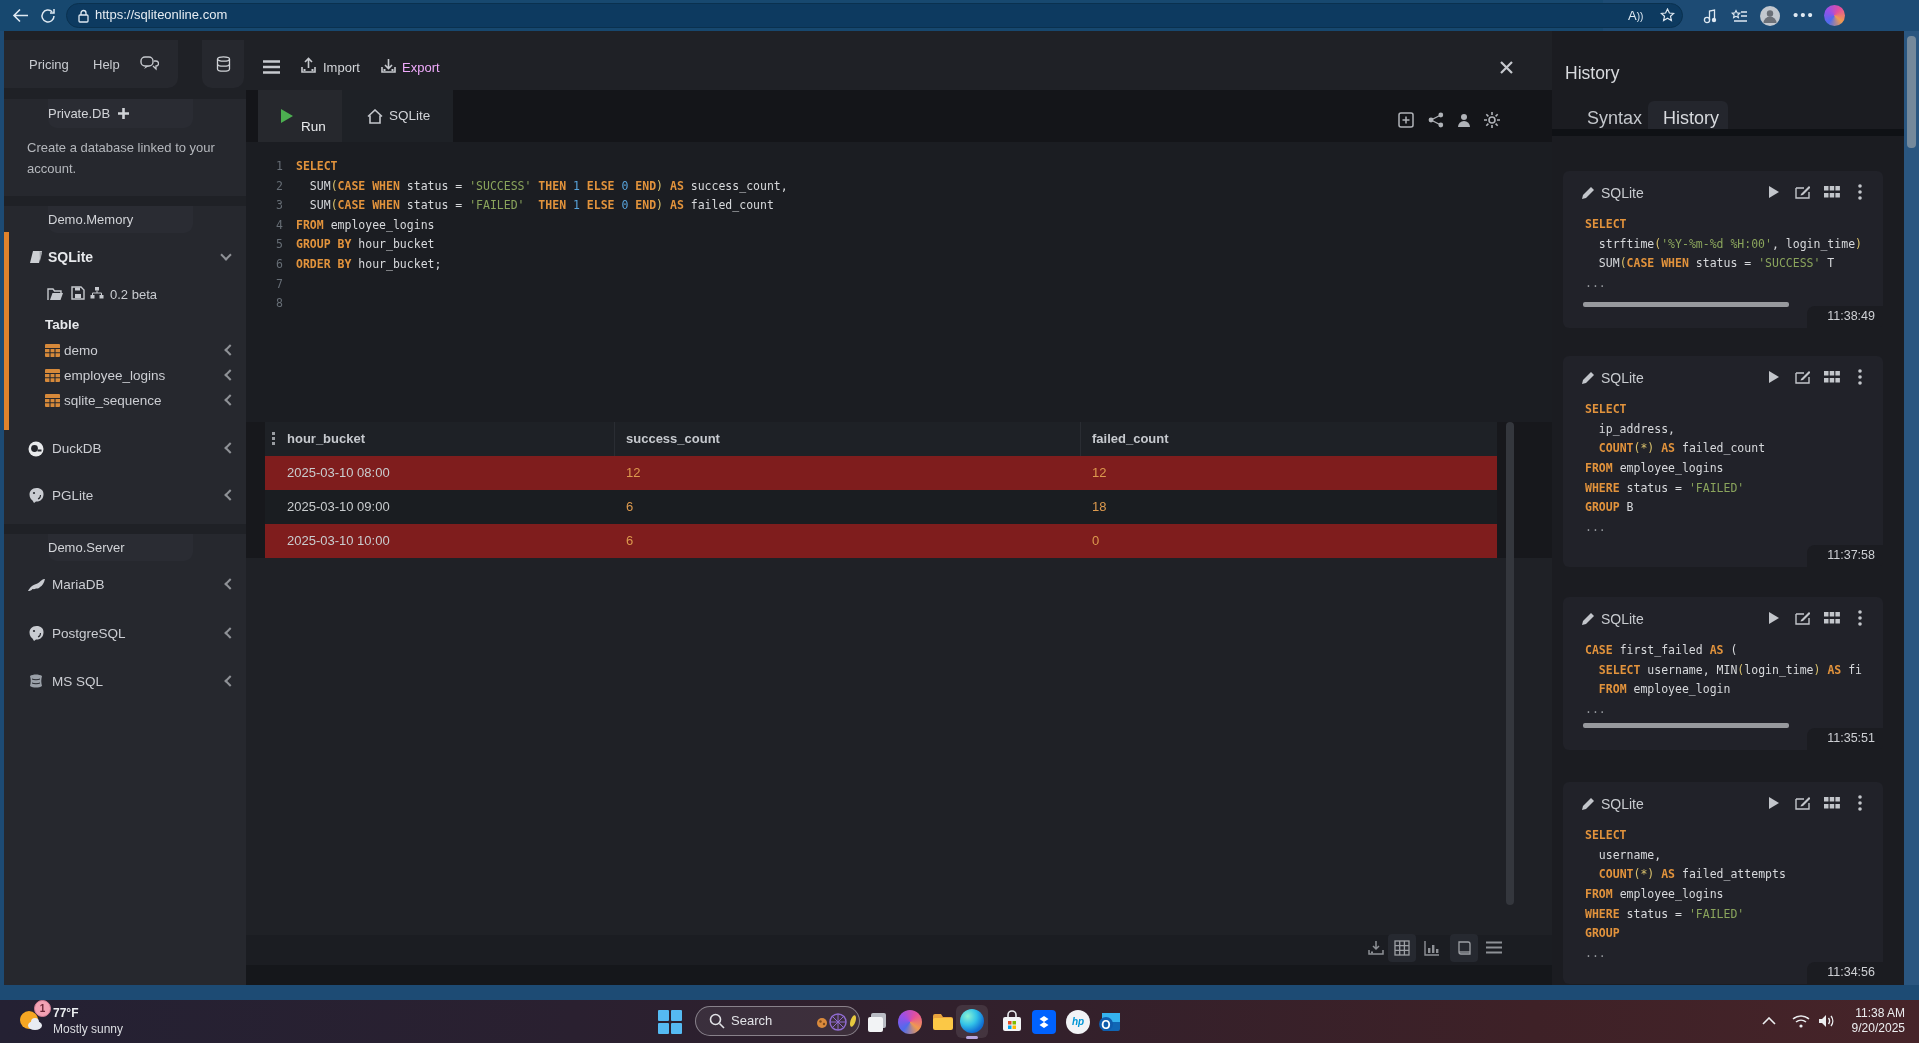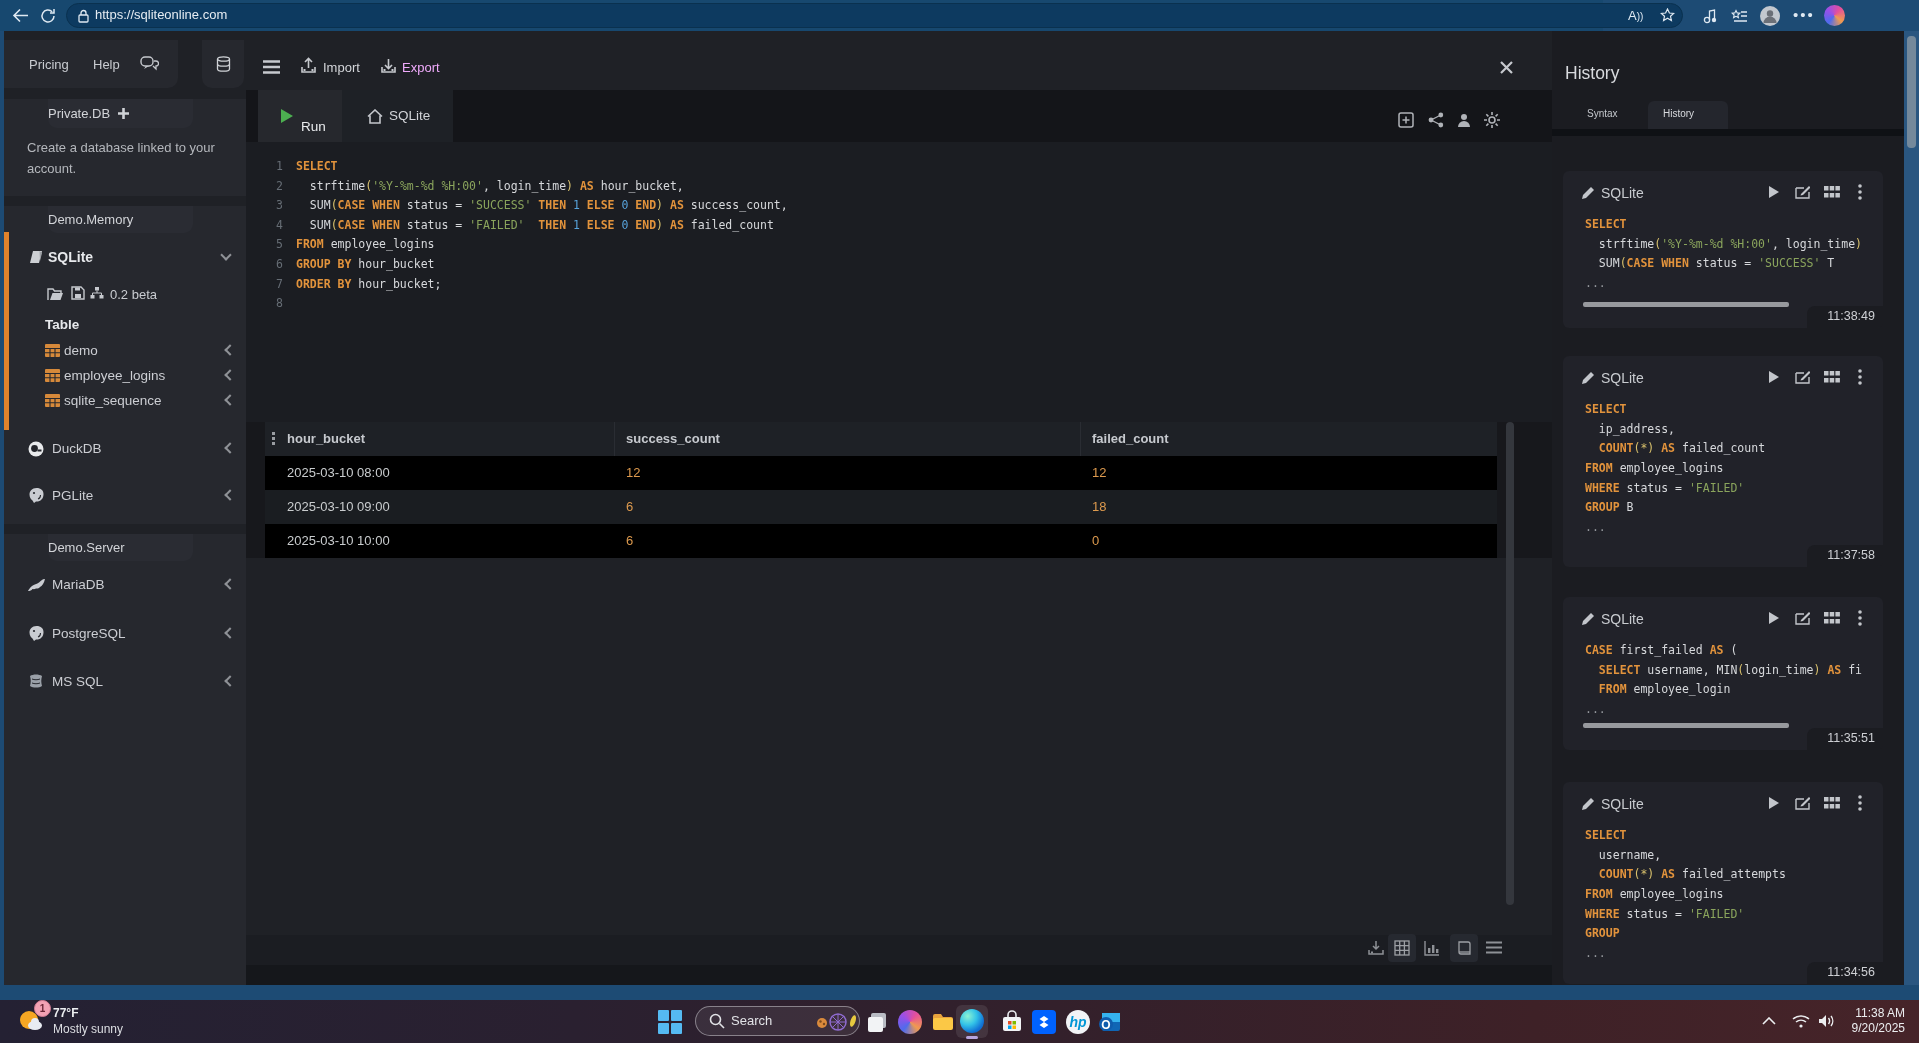--- a/index.html
+++ b/index.html
@@ -32,29 +32,29 @@
   .tk-k{color:var(--keyword_orange,#e2933c);font-weight:bold}
   .tk-s{color:var(--string_green,#8aa45c)}
   .tk-n{color:var(--number_blue,#57a2da)}
   .tk-p{color:var(--paren_yellow,#d8c06c)}
   .tk-t{color:#d7d9dc}
   .tk-e{color:#94979c}
   .gutter{color:#666d75;text-align:right}
   .rhead{background:#1e2126;font-weight:bold;color:#c6c9ce}
   .cell{position:absolute;top:9px;font-size:13px}
   .val{color:var(--result_value_orange,#dd9a4e)}
-  .rowA{background:#000000}.rowB{background:#1a1d21}
+  .rowA{background:#7f1d1d}.rowB{background:#1a1d21}
   .iconbox{background:#262930;border-radius:4px}
   
   .hpanel{left:1552px;top:31px;width:352px;height:954px;background:#1b1c21}
   .card{position:absolute;left:1563px;width:320px;background:#212229;border-radius:6px;overflow:hidden}
   .card .code-line{height:19.7px;line-height:19.7px}
   .notch{position:absolute;right:0;bottom:0;width:76px;height:22px;background:#1b1c21;border-top-left-radius:8px;color:#ced0d4;font-size:12.5px;text-align:right;padding:3px 8px 0 0}
   .cscroll{position:absolute;left:20px;width:206px;height:5px;background:#97999d;border-radius:2px}
-  .htab{font-size:10px;color:#c3c6cb}
+  .htab{font-size:18px;color:#c3c6cb}
   
   .taskbar{left:0;top:1000px;width:1919px;height:43px;background:linear-gradient(90deg,#242133 0%,#2a2030 30%,#33202b 55%,#3e2127 80%,#462429 100%)}
   .searchpill{left:695px;top:1006px;width:165px;height:30px;border-radius:15px;background:rgba(255,255,255,0.07);border:1px solid rgba(230,230,235,0.45)}
   .wingrid{display:grid;grid-template-columns:11px 11px;grid-gap:2px}
   .wsq{width:11px;height:11px;background:#55baf2;border-radius:1px}
   .tico{width:24px;height:24px}
   .round{border-radius:50%}
   .edgeicon{background:radial-gradient(circle at 32% 30%,#8df3d2 0%,#33c3e8 38%,#1273d6 70%,#0b50a4 100%)}
   .copiloticon{background:conic-gradient(from 220deg,#4f6bed,#9a4fe8,#e54f9b,#f09a4f,#4f6bed)}
   .traytxt{font-size:12px;color:#eceef0;text-align:right;line-height:15px}
@@ -280,21 +280,20 @@
     <div class="code-line">2</div>
     <div class="code-line">3</div>
     <div class="code-line">4</div>
     <div class="code-line">5</div>
     <div class="code-line">6</div>
     <div class="code-line">7</div>
     <div class="code-line">8</div>
   </div>
 <div class="abs mono" style="left:296px;top:157px;width:1150px">
     <div class="code-line"><span class="tk-k">SELECT</span></div>
-    <div class="code-line"><span class="tk-t">  strftime</span><span class="tk-p">(</span><span class="tk-s">'%Y-%m-%d %H:00'</span><span class="tk-t">, login_time</span><span class="tk-p">)</span><span class="tk-k"> AS</span><span class="tk-t"> hour_bucket,</span></div>
     <div class="code-line"><span class="tk-t">  SUM</span><span class="tk-p">(</span><span class="tk-k">CASE WHEN</span><span class="tk-t"> status = </span><span class="tk-s">'SUCCESS'</span><span class="tk-k"> THEN</span><span class="tk-n"> 1</span><span class="tk-k"> ELSE</span><span class="tk-n"> 0</span><span class="tk-k"> END</span><span class="tk-p">)</span><span class="tk-k"> AS</span><span class="tk-t"> success_count,</span></div>
     <div class="code-line"><span class="tk-t">  SUM</span><span class="tk-p">(</span><span class="tk-k">CASE WHEN</span><span class="tk-t"> status = </span><span class="tk-s">'FAILED'</span><span class="tk-k">  THEN</span><span class="tk-n"> 1</span><span class="tk-k"> ELSE</span><span class="tk-n"> 0</span><span class="tk-k"> END</span><span class="tk-p">)</span><span class="tk-k"> AS</span><span class="tk-t"> failed_count</span></div>
     <div class="code-line"><span class="tk-k">FROM</span><span class="tk-t"> employee_logins</span></div>
     <div class="code-line"><span class="tk-k">GROUP BY</span><span class="tk-t"> hour_bucket</span></div>
     <div class="code-line"><span class="tk-k">ORDER BY</span><span class="tk-t"> hour_bucket;</span></div>
     <div class="code-line">&nbsp;</div>
   </div>
 
 <div class="abs" style="left:246px;top:422px;width:1306px;height:136px;background:#17181c"></div>
 <div class="abs rhead" style="left:265px;top:422px;width:1232px;height:34px">
@@ -566,21 +565,21 @@
       <rect x="8" y="15.5" width="3.5" height="3.5" fill="#00a4ef"></rect>
       <rect x="12.5" y="15.5" width="3.5" height="3.5" fill="#ffb900"></rect>
     </svg>
   </div>
 <div class="abs" style="left:1032px;top:1010px">
     <svg width="24" height="24" viewBox="0 0 24 24">
       <rect width="24" height="24" rx="4" fill="#0062ff"></rect>
       <path d="M12 6l-4.5 3L12 12l-4.5 3L12 18l4.5-3L12 12l4.5-3z" fill="#fff"></path>
     </svg>
   </div>
-<div class="abs round" style="left:1066px;top:1010px;width:24px;height:24px;background:#f2f3f6;color:#0096d6;font-weight:bold;font-style:italic;font-size:14px;text-align:center;line-height:24px">hp</div>
+<div class="abs round" style="left:1066px;top:1010px;width:24px;height:24px;background:#f2f3f6;color:#0096d6;font-weight:bold;font-style:italic;font-size:10px;text-align:center;line-height:24px">hp</div>
 <div class="abs" style="left:1098px;top:1010px">
     <svg width="24" height="24" viewBox="0 0 24 24">
       <rect x="4" y="3" width="18" height="18" rx="2" fill="#1066b5"></rect>
       <rect x="4" y="3" width="18" height="9" fill="#35b2ee"></rect>
       <circle cx="8" cy="14" r="7" fill="#0f5cad"></circle>
       <text x="8" y="18.5" font-size="12" font-weight="bold" fill="#fff" text-anchor="middle" font-family="Liberation Sans, sans-serif">O</text>
     </svg>
   </div>
 
 <svg class="abs" style="left:1762px;top:1017px" width="14" height="8" viewBox="0 0 14 8">

